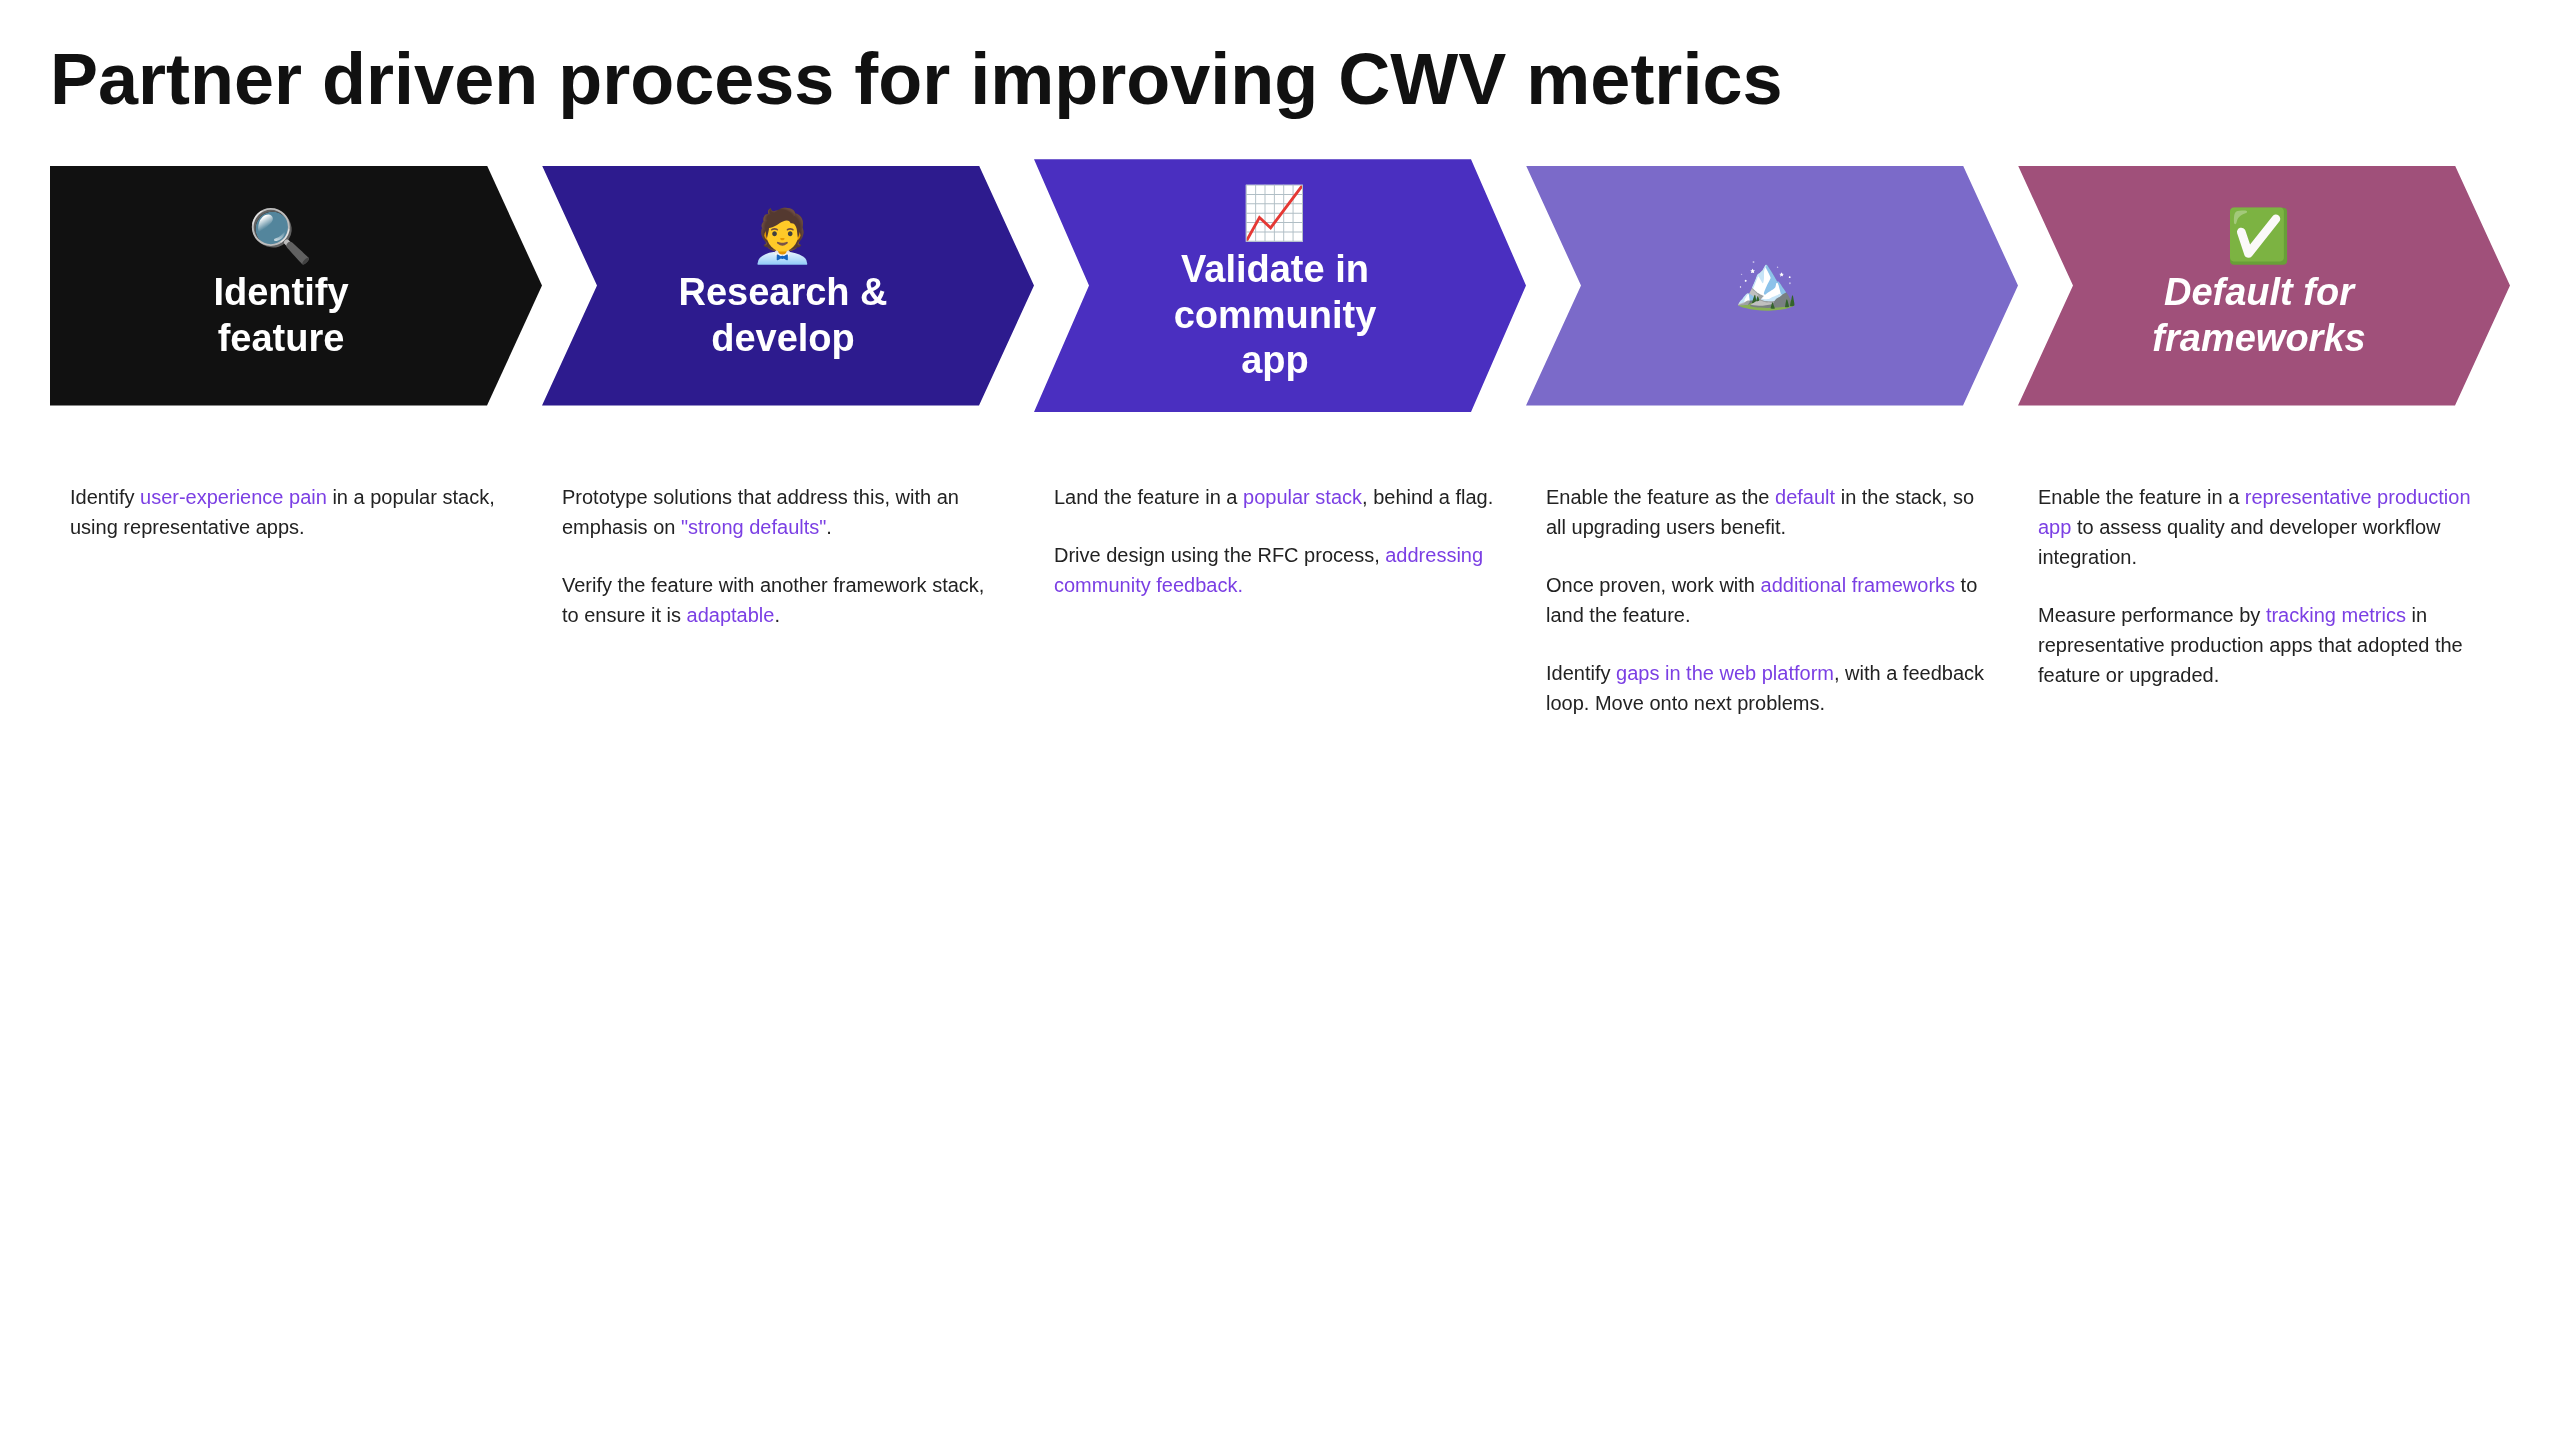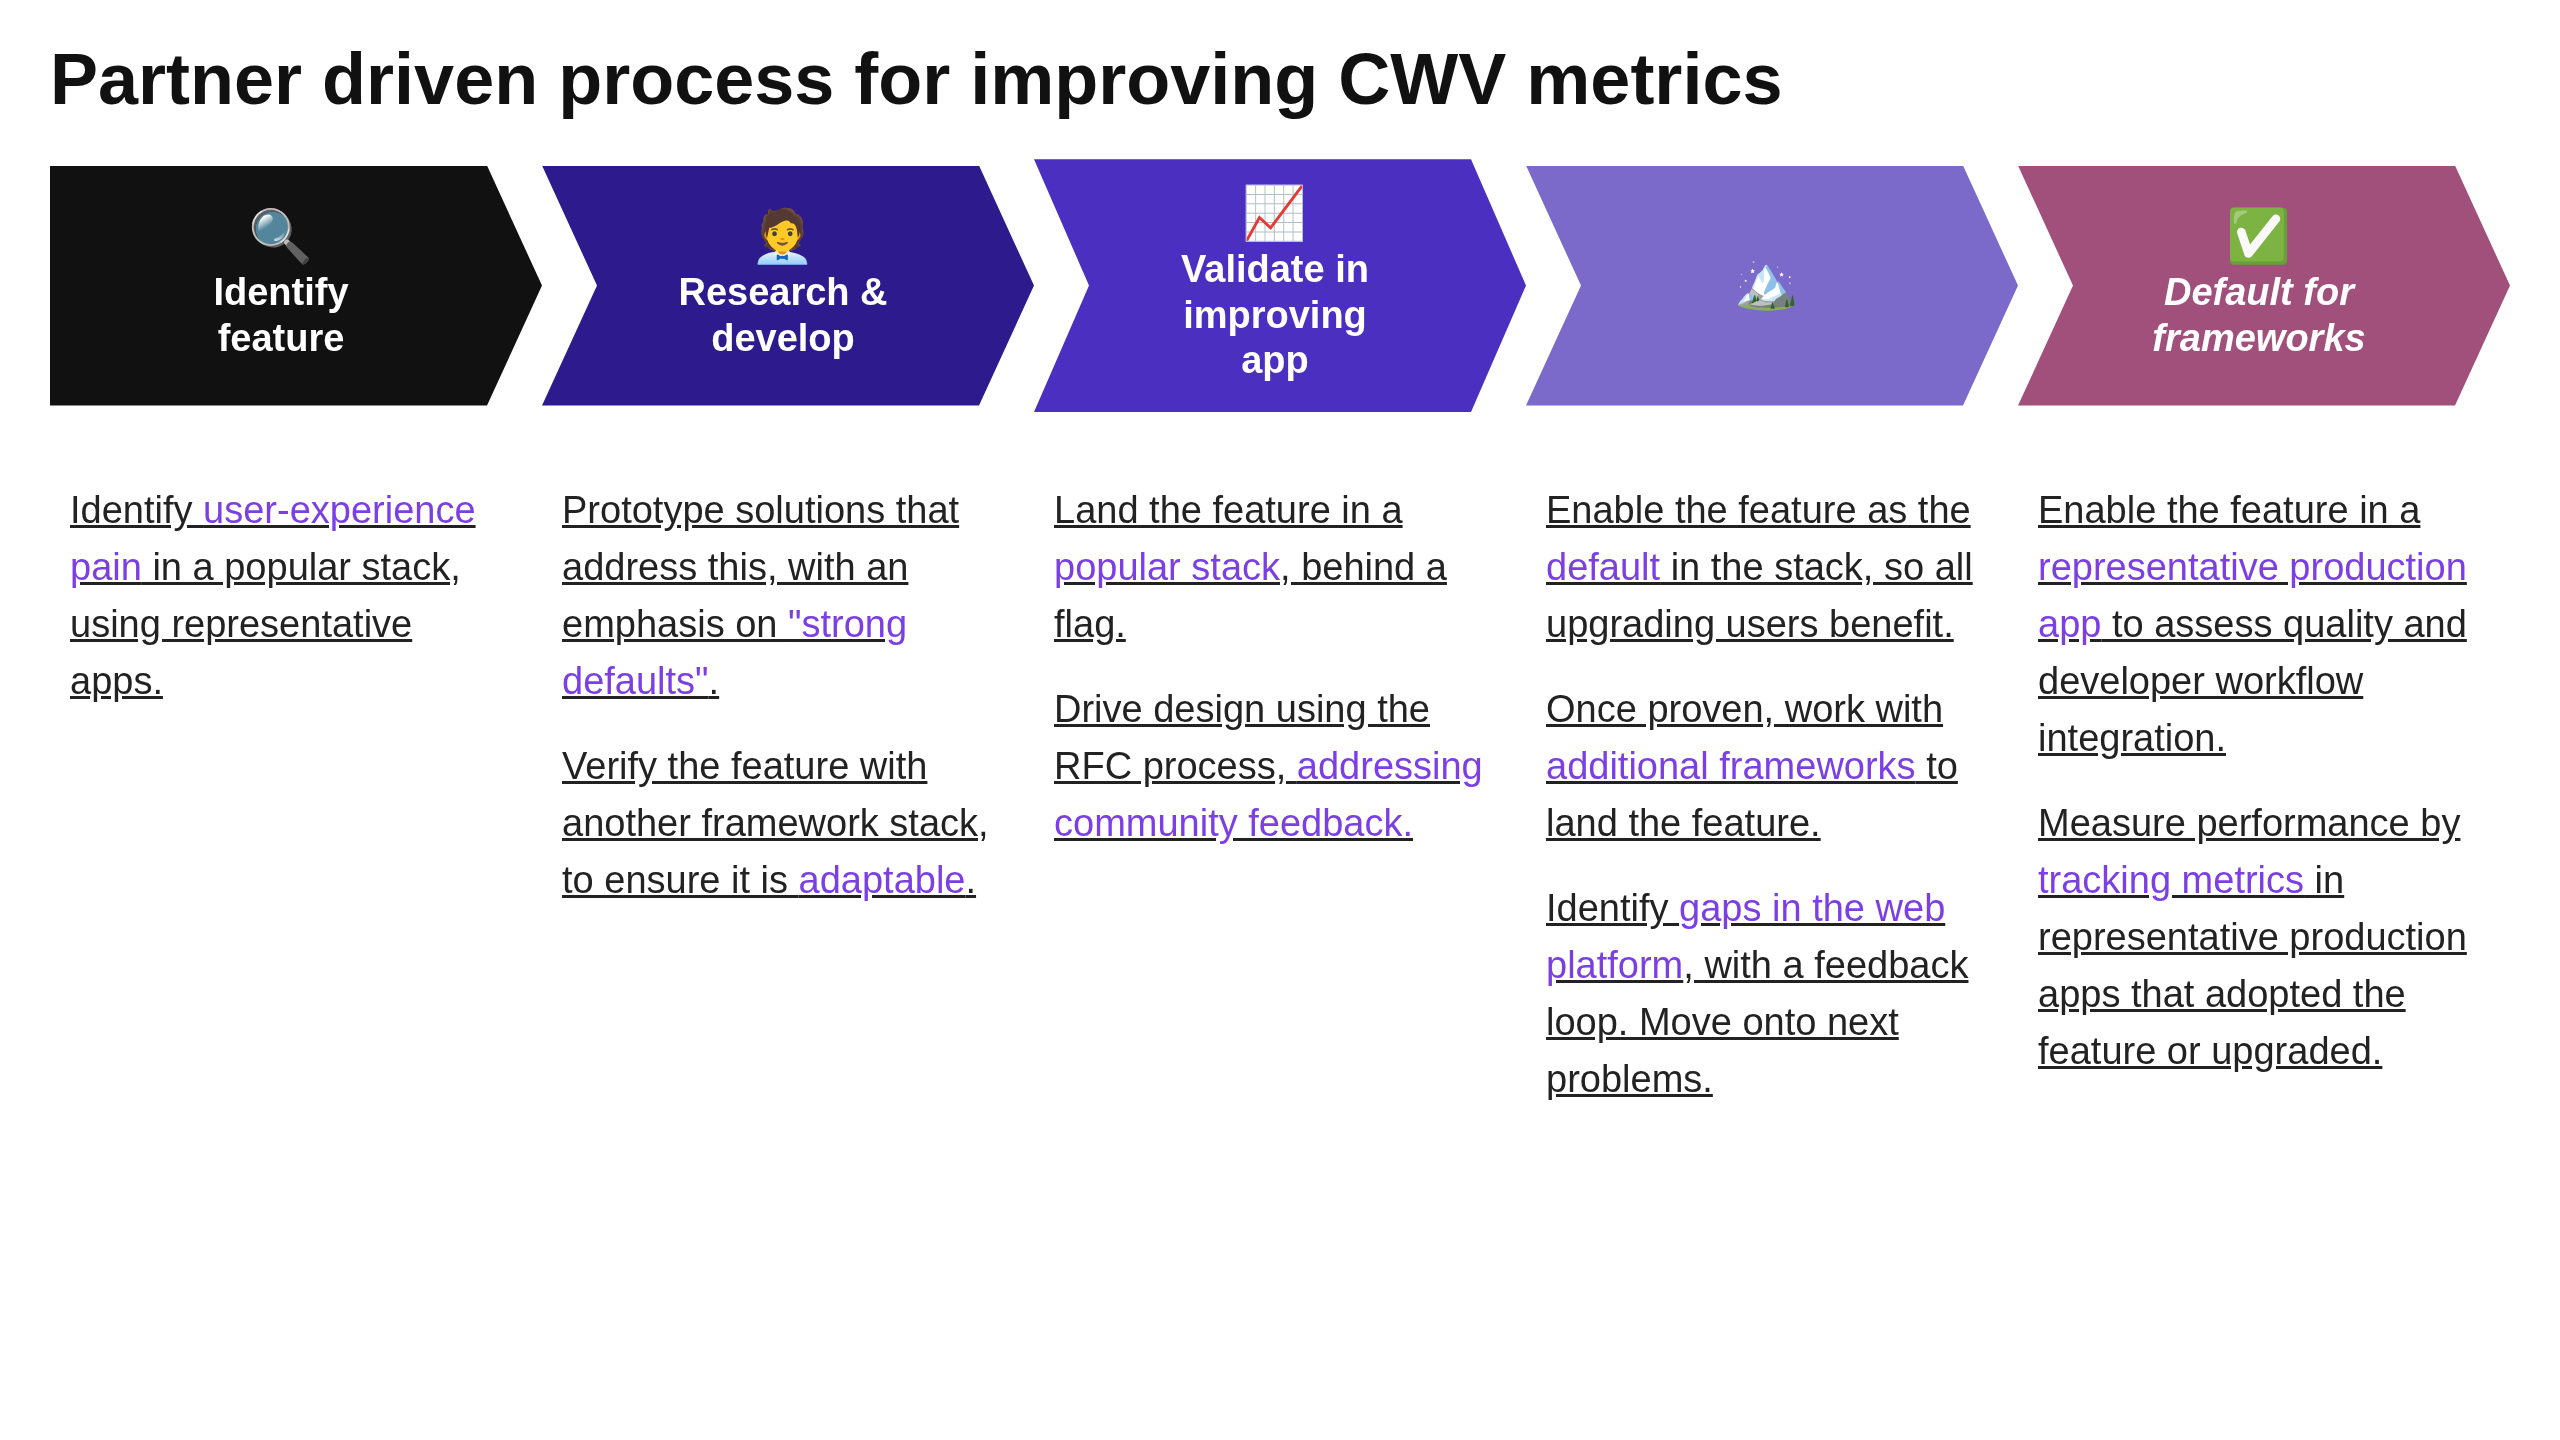--- a/index.html
+++ b/index.html
@@ -64,24 +64,23 @@
     }
 
     .content-row {
       display: flex;
       gap: 0;
     }
 
     .content-col {
       flex: 1;
       padding: 20px 30px 20px 20px;
-      font-size: 38px;
+      font-size: 20px;
       line-height: 1.5;
       color: #222;
-      text-decoration: underline;
     }
 
     .content-col p {
       margin-bottom: 28px;
     }
 
     .content-col p:last-child {
       margin-bottom: 0;
     }
 
@@ -111,21 +110,21 @@
       <div class="arrow-shape c2">
         <div class="arrow-icon">🧑‍💼</div>
         <div class="arrow-title" style="white-space: pre-line;">Research &amp;
 develop</div>
       </div>
     </div>
     <div class="arrow-wrapper">
       <div class="arrow-shape c3">
         <div class="arrow-icon">📈</div>
         <div class="arrow-title" style="white-space: pre-line;">Validate in
-improving
+community
 app</div>
       </div>
     </div>
     <div class="arrow-wrapper">
       <div class="arrow-shape c4">
         <div class="arrow-icon">🏔️</div>
       </div>
     </div>
     <div class="arrow-wrapper">
       <div class="arrow-shape c5">

